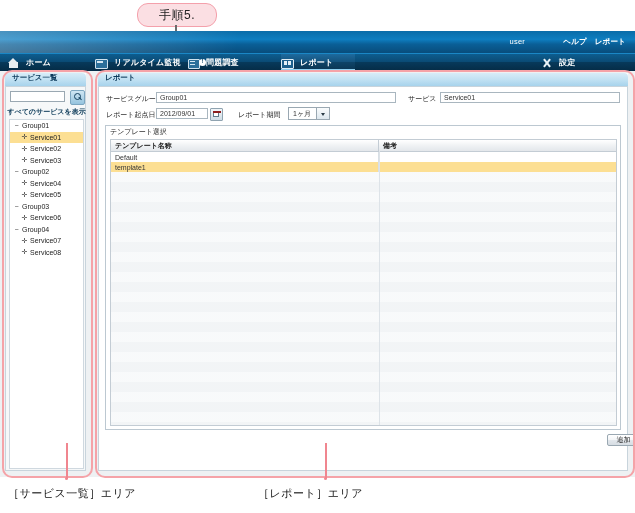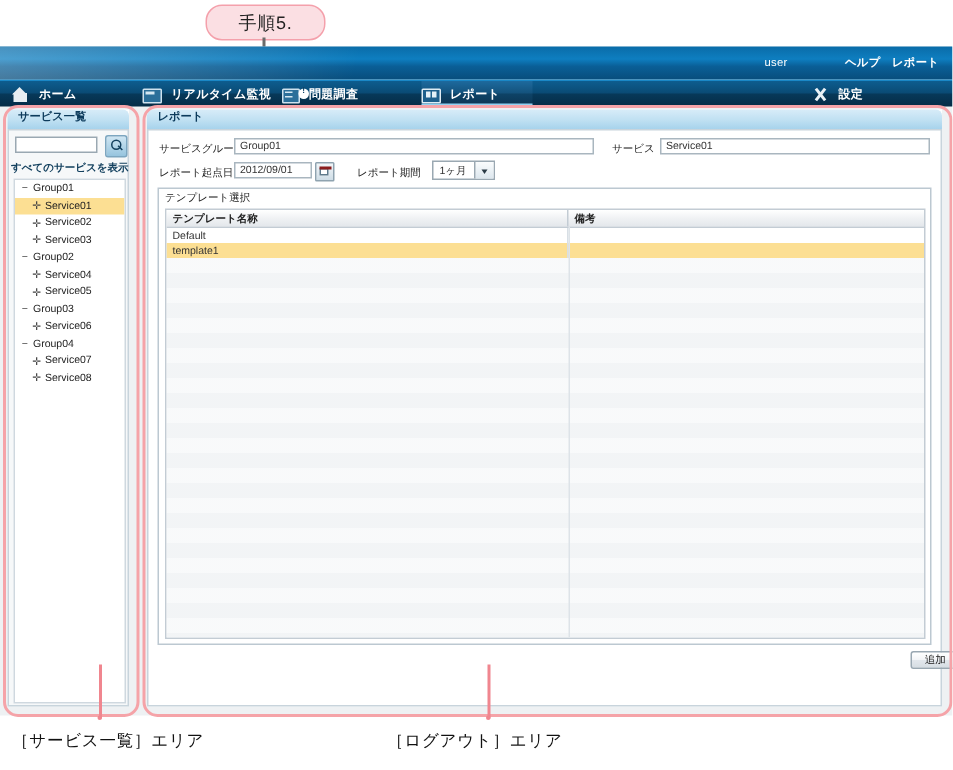--- a/index.html
+++ b/index.html
@@ -450,13 +450,13 @@
   <div class="panel-outline" id="left-outline"></div>
   <div class="panel-outline" id="right-outline"></div>
 </div>
 
 <div class="anno-line" id="anno1-line"></div>
 <div class="anno-dot" id="anno1-dot"></div>
 <div class="anno-label" id="anno1-label">［サービス一覧］エリア</div>
 
 <div class="anno-line" id="anno2-line"></div>
 <div class="anno-dot" id="anno2-dot"></div>
-<div class="anno-label" id="anno2-label">［ログアウト］エリア</div>
+<div class="anno-label" id="anno2-label">［レポート］エリア</div>
 
 </body></html>

